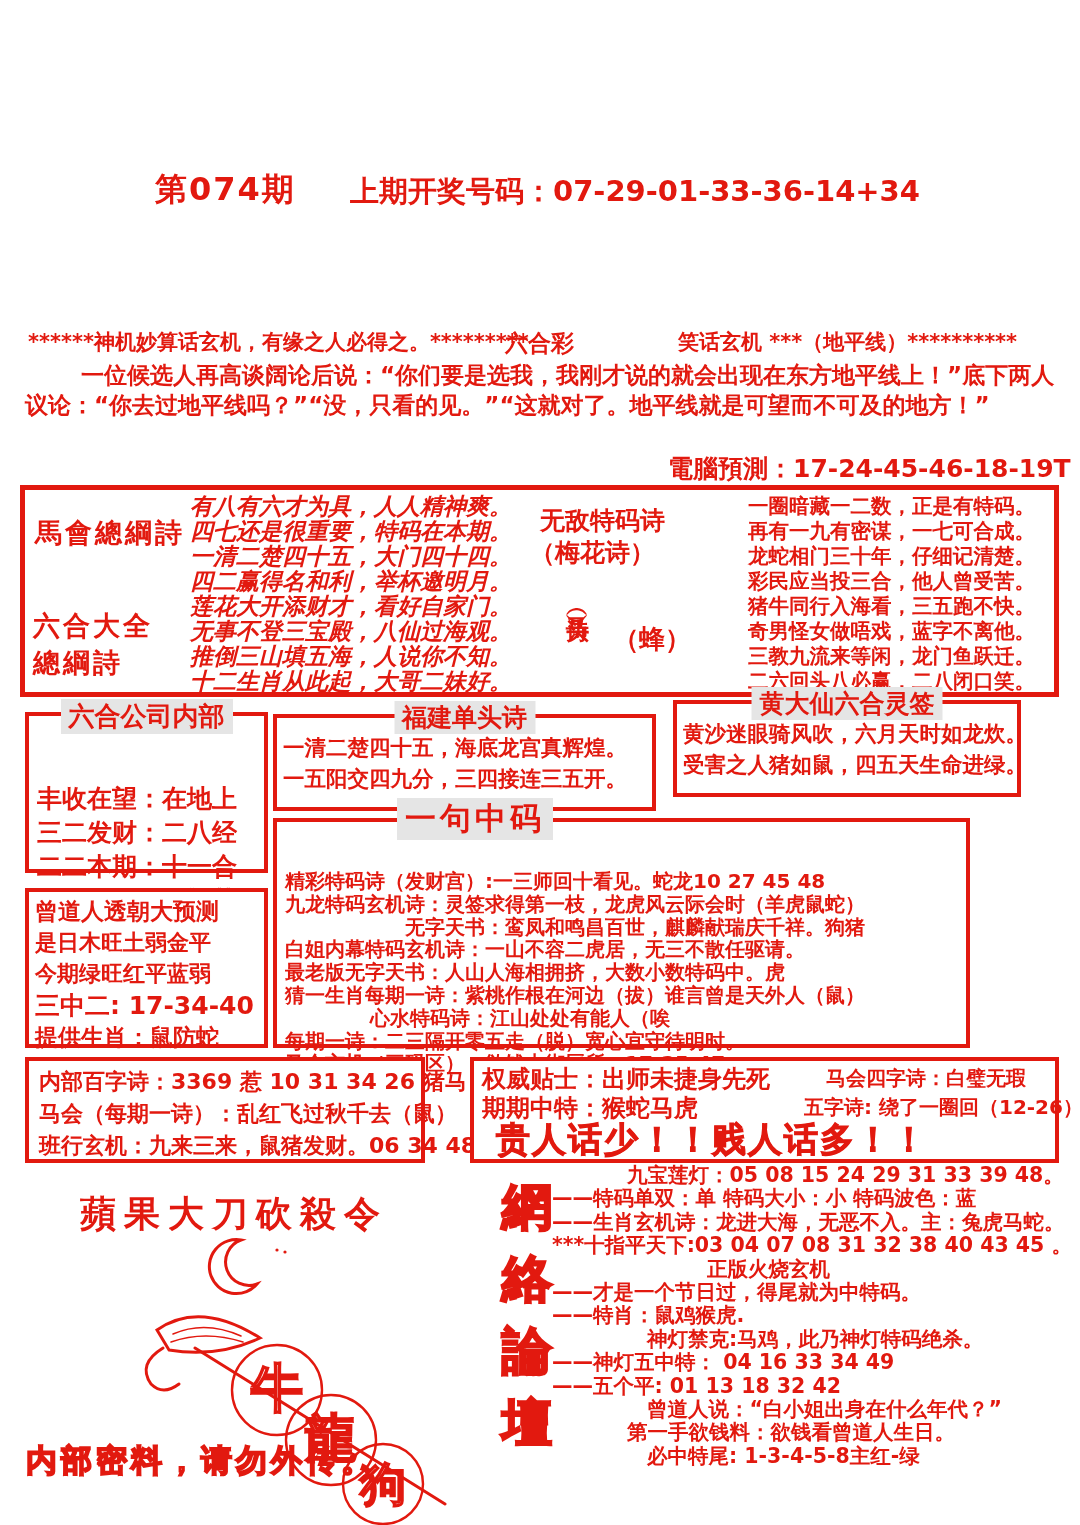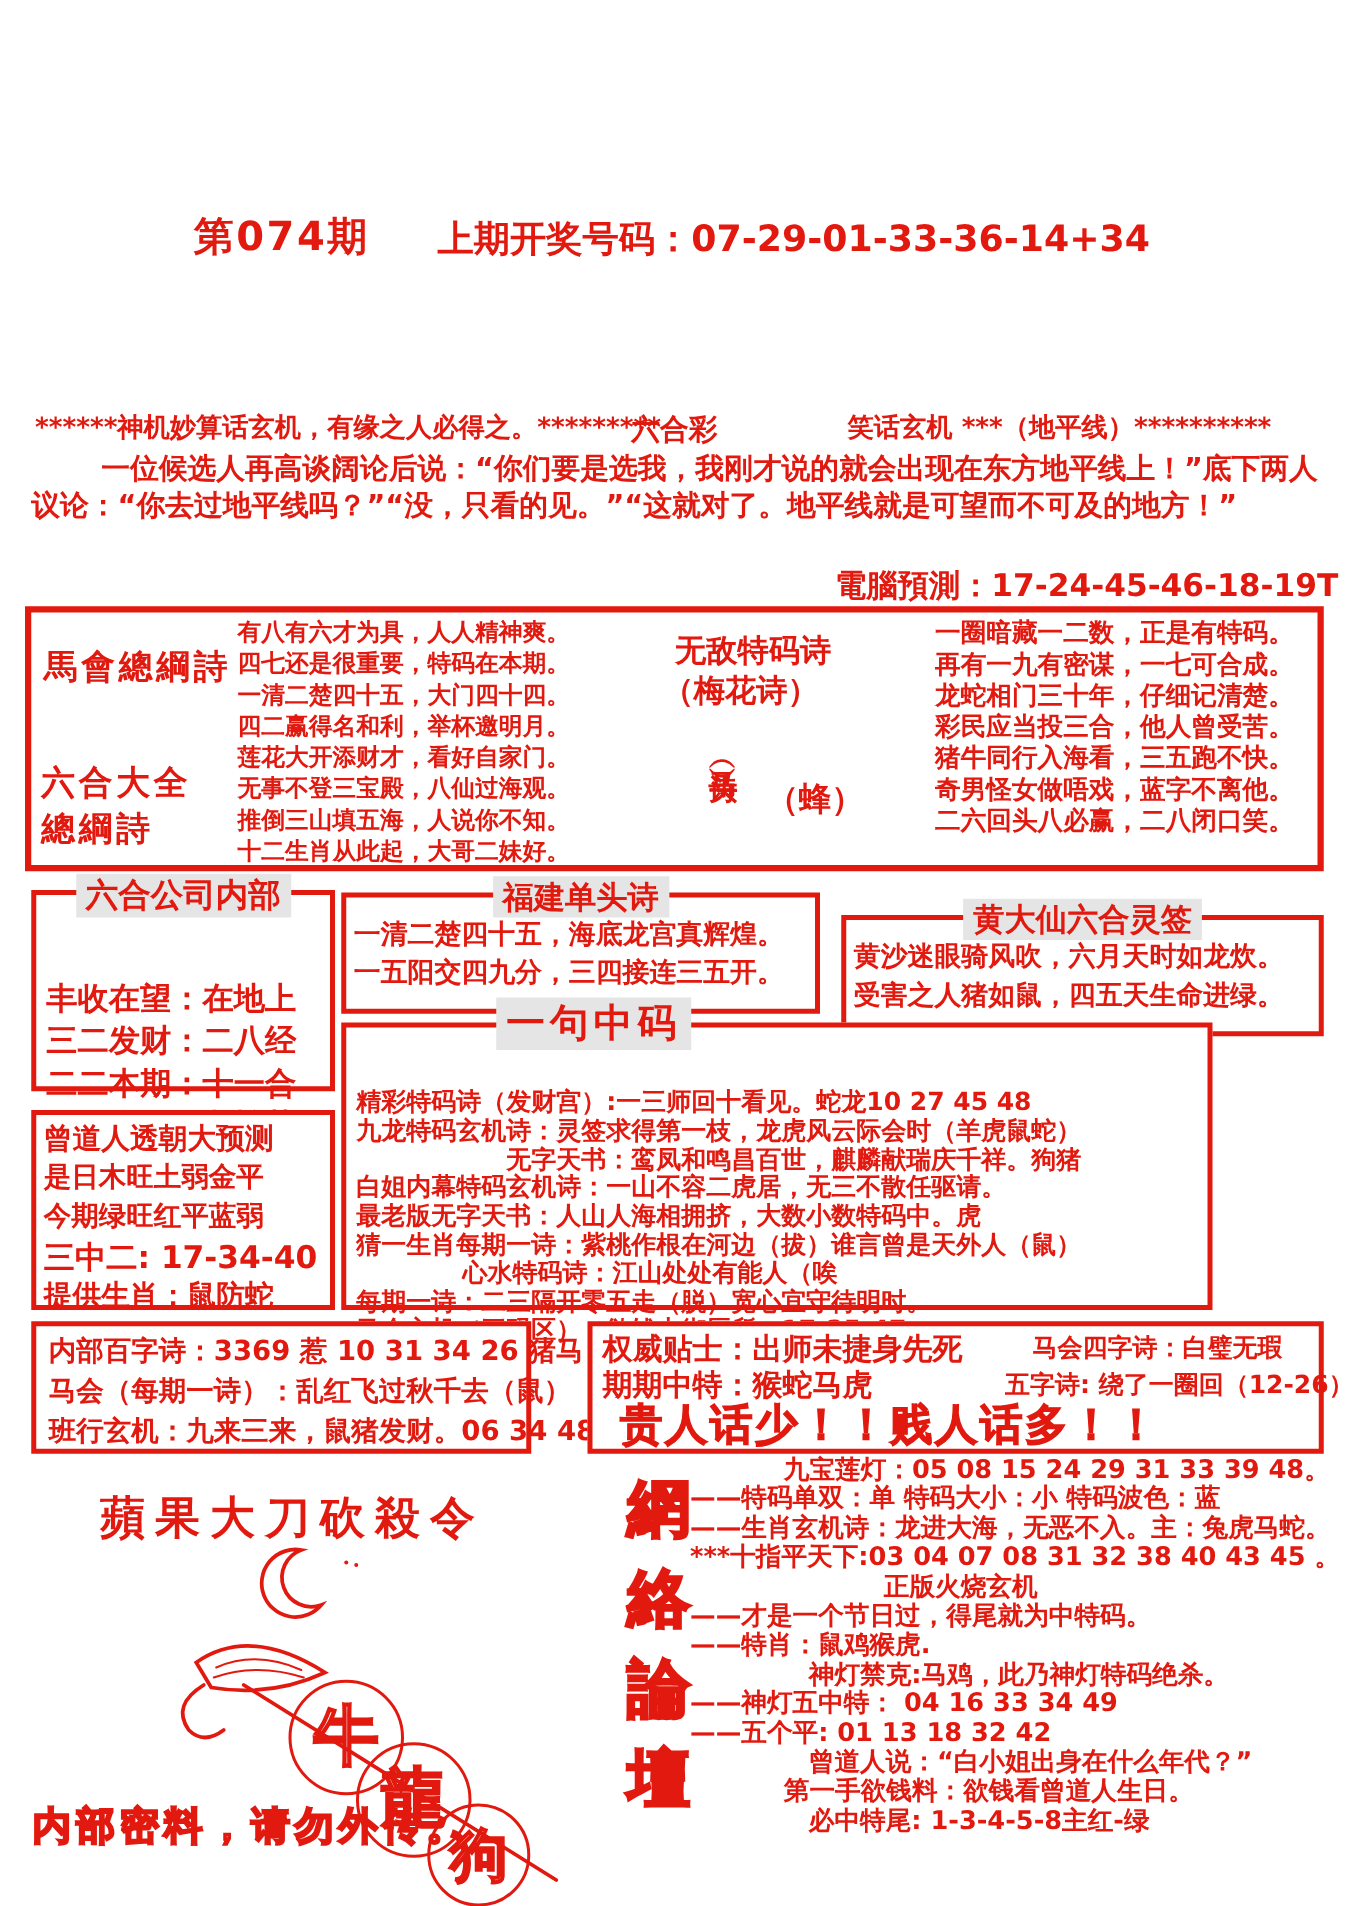--- a/index.html
+++ b/index.html
@@ -29,21 +29,21 @@
   <div class="t" style="left:678px;top:328px;font-size:21px;">笑话玄机 ***（地平线）**********</div>
   <div class="wrap" style="left:25px;top:360px;width:1030px;font-size:23px;line-height:30px;text-indent:56px;">一位候选人再高谈阔论后说：“你们要是选我，我刚才说的就会出现在东方地平线上！”底下两人议论：“你去过地平线吗？”“没，只看的见。”“这就对了。地平线就是可望而不可及的地方！”</div>
 
   <div class="t" style="left:668px;top:452px;font-size:25px;">電腦預測：17-24-45-46-18-19T：10</div>
 
   <div class="box" style="left:20px;top:485px;width:1039px;height:212px;border-width:5px;">
     <div class="t" style="left:10px;top:25px;font-size:27px;letter-spacing:3px;">馬會總綱詩</div>
     <div class="t" style="left:8px;top:118px;font-size:27px;letter-spacing:3px;">六合大全</div>
     <div class="t" style="left:8px;top:155px;font-size:27px;letter-spacing:3px;">總綱詩</div>
 
-    <div class="wrap" style="left:165px;top:4px;font-size:19px;line-height:25px;">
+    <div class="wrap" style="left:165px;top:4px;font-size:23px;line-height:25px;font-style:italic;">
       <div class="ln">有八有六才为具，人人精神爽。</div>
       <div class="ln">四七还是很重要，特码在本期。</div>
       <div class="ln">一清二楚四十五，大门四十四。</div>
       <div class="ln">四二赢得名和利，举杯邀明月。</div>
       <div class="ln">莲花大开添财才，看好自家门。</div>
       <div class="ln">无事不登三宝殿，八仙过海观。</div>
       <div class="ln">推倒三山填五海，人说你不知。</div>
       <div class="ln">十二生肖从此起，大哥二妹好。</div>
     </div>
 
@@ -52,20 +52,21 @@
     <div class="t" style="left:538px;top:110px;font-size:23px;writing-mode:vertical-rl;text-orientation:upright;white-space:nowrap;">（马头诗）</div>
     <div class="t" style="left:588px;top:132px;font-size:26px;">（蜂）</div>
 
     <div class="wrap" style="left:723px;top:4px;font-size:20.5px;line-height:25px;">
       <div class="ln">一圈暗藏一二数，正是有特码。</div>
       <div class="ln">再有一九有密谋，一七可合成。</div>
       <div class="ln">龙蛇相门三十年，仔细记清楚。</div>
       <div class="ln">彩民应当投三合，他人曾受苦。</div>
       <div class="ln">猪牛同行入海看，三五跑不快。</div>
       <div class="ln">奇男怪女做唔戏，蓝字不离他。</div>
+      <div class="ln">三教九流来等闲，龙门鱼跃迁。</div>
       <div class="ln">二六回头八必赢，二八闭口笑。</div>
     </div>
   </div>
 
   <div class="box" style="left:25px;top:712px;width:243px;height:161px;">
     <div class="boxtitle" style="font-size:26px;">六合公司内部</div>
     <div class="wrap" style="left:8px;top:22px;font-size:25px;line-height:34px;margin-top:44px;">
       <div class="ln">丰收在望：在地上</div>
       <div class="ln">三二发财：二八经</div>
       <div class="ln">二二本期：十一合</div>
@@ -74,21 +75,21 @@
   </div>
 
   <div class="box" style="left:273px;top:714px;width:383px;height:97px;">
     <div class="boxtitle" style="font-size:25px;">福建单头诗</div>
     <div class="wrap" style="left:6px;top:14px;font-size:21.5px;line-height:31px;">
       <div class="ln">一清二楚四十五，海底龙宫真辉煌。</div>
       <div class="ln">一五阳交四九分，三四接连三五开。</div>
     </div>
   </div>
 
-  <div class="box" style="left:673px;top:732px;width:386px;height:97px;">
+  <div class="box" style="left:673px;top:700px;width:348px;height:97px;">
     <div class="boxtitle" style="font-size:25px;">黄大仙六合灵签</div>
     <div class="wrap" style="left:6px;top:14px;font-size:21.5px;line-height:31px;">
       <div class="ln">黄沙迷眼骑风吹，六月天时如龙炊。</div>
       <div class="ln">受害之人猪如鼠，四五天生命进绿。</div>
     </div>
   </div>
 
   <div class="box" style="left:273px;top:818px;width:697px;height:230px;">
     <div class="boxtitle" style="left:120px;transform:none;top:-24px;font-size:31px;letter-spacing:4px;">一句中码</div>
     <div class="wrap" style="left:8px;top:16px;font-size:20px;line-height:22.8px;margin-top:32px;">

